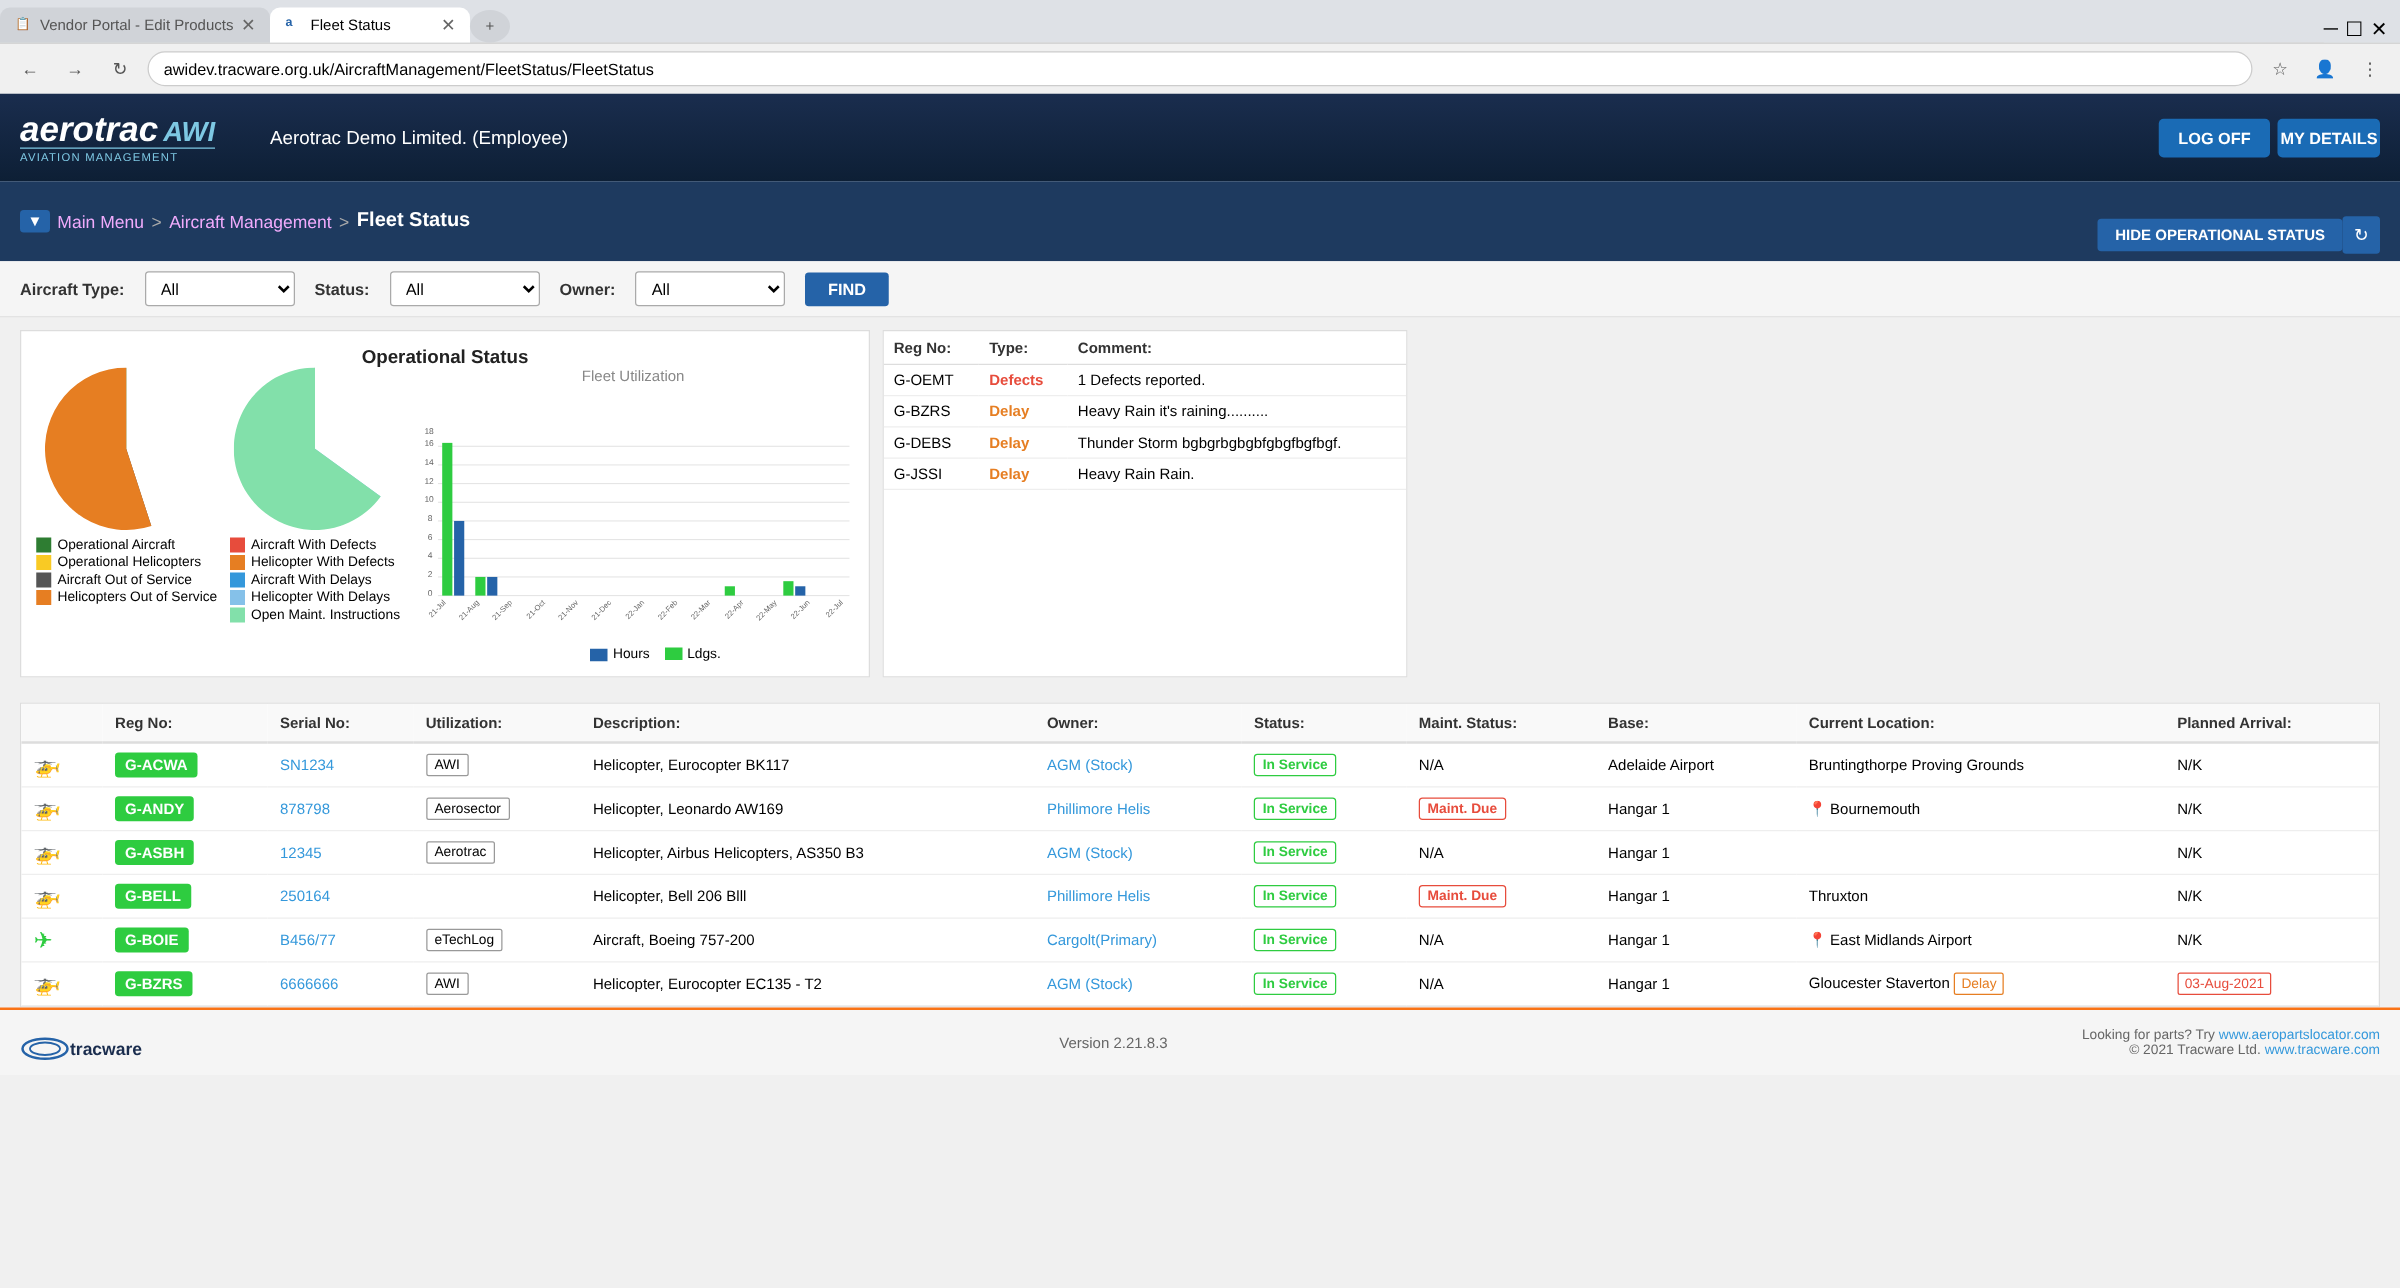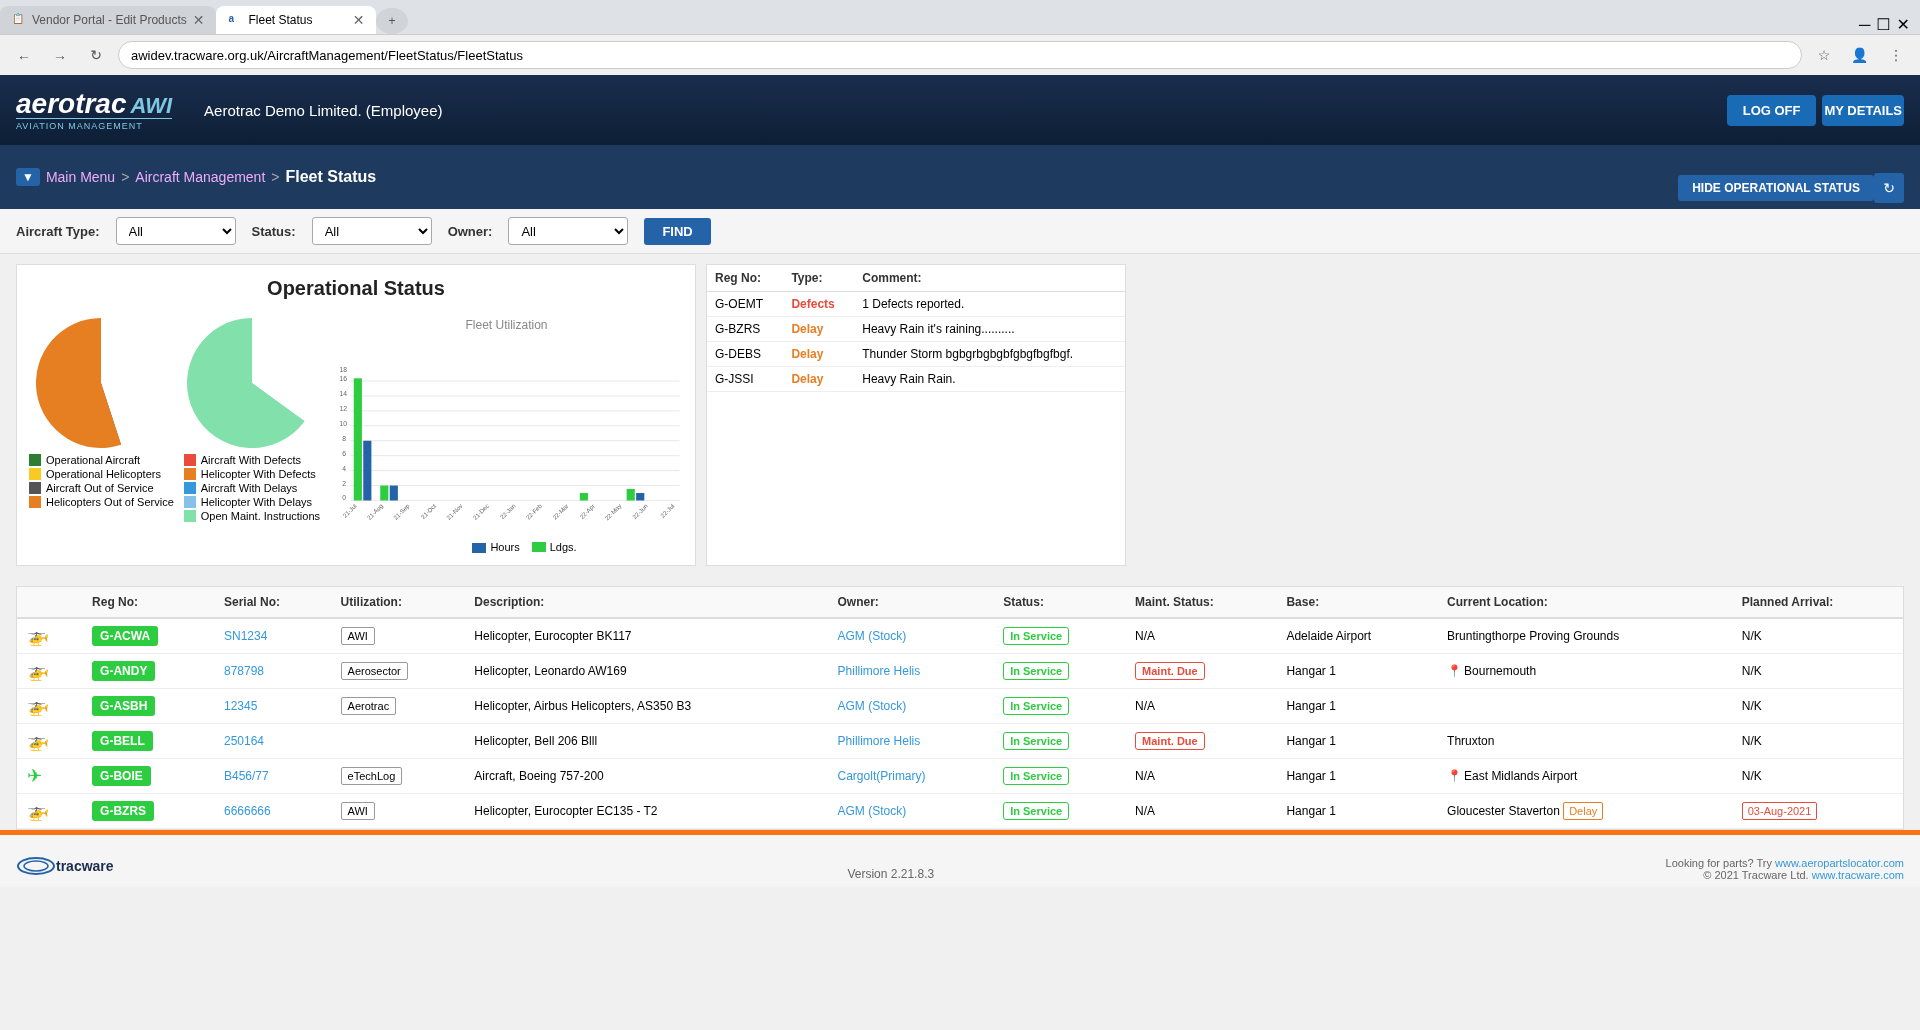--- a/index.html
+++ b/index.html
@@ -41,21 +41,21 @@
     .btn-refresh { background: #2563a8; color: white; border: none; width: 30px; height: 30px; cursor: pointer; border-radius: 3px; font-size: 14px; }
 
     
     .filter-bar { background: #f5f5f5; border-bottom: 1px solid #ddd; padding: 8px 16px; display: flex; align-items: center; gap: 16px; }
     .filter-label { font-weight: bold; font-size: 13px; color: #333; }
     .filter-select { height: 28px; border: 1px solid #aaa; border-radius: 3px; padding: 2px 8px; font-size: 13px; background: white; min-width: 120px; cursor: pointer; }
     .btn-find { background: #2563a8; color: white; border: none; padding: 6px 18px; font-size: 13px; font-weight: bold; cursor: pointer; border-radius: 3px; }
 
     
     .op-status-panel { background: white; border: 1px solid #ddd; padding: 12px; flex: 0 0 680px; }
-    .op-status-title { font-size: 20px; font-weight: bold; text-align: center; margin-bottom: 18px; color: #222; }
+    .op-status-title { font-size: 15px; font-weight: bold; text-align: center; margin-bottom: 0; color: #222; }
     .legend { margin-top: 6px; font-size: 11px; }
     .legend-item { display: flex; align-items: center; gap: 5px; margin-bottom: 2px; }
     .legend-dot { width: 12px; height: 12px; display: inline-block; }
     .status-table { width: 100%; border-collapse: collapse; font-size: 12px; }
     .status-table th { padding: 6px 8px; font-weight: bold; color: #333; border-bottom: 1px solid #ddd; text-align: left; }
     .status-table td { padding: 5px 8px; border-bottom: 1px solid #eee; }
     .type-defects { color: #e74c3c; font-weight: bold; }
     .type-delay { color: #e67e22; font-weight: bold; }
 
     
@@ -68,21 +68,21 @@
     .serial-link { color: #3498db; cursor: pointer; text-decoration: none; }
     .owner-link { color: #3498db; cursor: pointer; text-decoration: none; }
     .owner-box { border: 1px solid #999; padding: 2px 6px; border-radius: 2px; font-size: 11px; display: inline-block; }
     .status-in-service { border: 1px solid #2ecc40; color: #2ecc40; padding: 2px 6px; border-radius: 3px; font-size: 11px; font-weight: bold; display: inline-block; }
     .maint-due { border: 1px solid #e74c3c; color: #e74c3c; padding: 2px 6px; border-radius: 3px; font-size: 11px; font-weight: bold; display: inline-block; }
     .delay-badge { border: 1px solid #e67e22; color: #e67e22; padding: 2px 5px; border-radius: 2px; font-size: 11px; display: inline-block; }
     .date-badge { border: 1px solid #e74c3c; color: #e74c3c; padding: 2px 5px; border-radius: 2px; font-size: 11px; display: inline-block; }
     .location-pin { color: #e74c3c; margin-right: 2px; }
 
     
-    .app-footer { background: #f5f5f5; border-top: 5px solid #f97316; padding: 6px 16px; display: flex; justify-content: space-between; align-items: flex-end; }
+    .app-footer { background: #f5f5f5; border-top: 2px solid #f97316; padding: 6px 16px; display: flex; justify-content: space-between; align-items: center; }
     .footer-logo { display: flex; align-items: center; gap: 6px; }
     .footer-version { color: #666; font-size: 12px; text-align: center; flex: 1; }
     .footer-links { font-size: 11px; color: #666; text-align: right; }
     .footer-links a { color: #3498db; text-decoration: none; }
     .aircraft-table-container { max-height: 250px; overflow-y: auto; }
   </style>
 </head>
 <body>
 
 <div class="browser-chrome">
@@ -117,21 +117,21 @@
 </div>
 
 <div class="app-header">
   <div class="app-logo">
     <div style="display:flex; align-items:baseline; gap:4px;">
       <span class="logo-text">aerotrac</span>
       <span class="logo-text logo-awi">AWI</span>
     </div>
     <div class="logo-tagline">AVIATION MANAGEMENT</div>
   </div>
-  <div class="app-company" style="color:white; font-size:15px; margin-left:12px;">Aerotrac Demo Limited. (Employee)</div>
+  <div class="app-company" style="color:white; font-size:15px; margin-left:24px;">Aerotrac Demo Limited. (Employee)</div>
   <button class="btn-logoff">LOG OFF</button>
   <button class="btn-mydetails">MY DETAILS</button>
 </div>
 
 <div class="breadcrumb-bar">
   <div class="breadcrumb">
     <span class="breadcrumb-icon">▼</span>
     <a>Main Menu</a>
     <span class="breadcrumb-sep">&gt;</span>
     <a>Aircraft Management</a>

